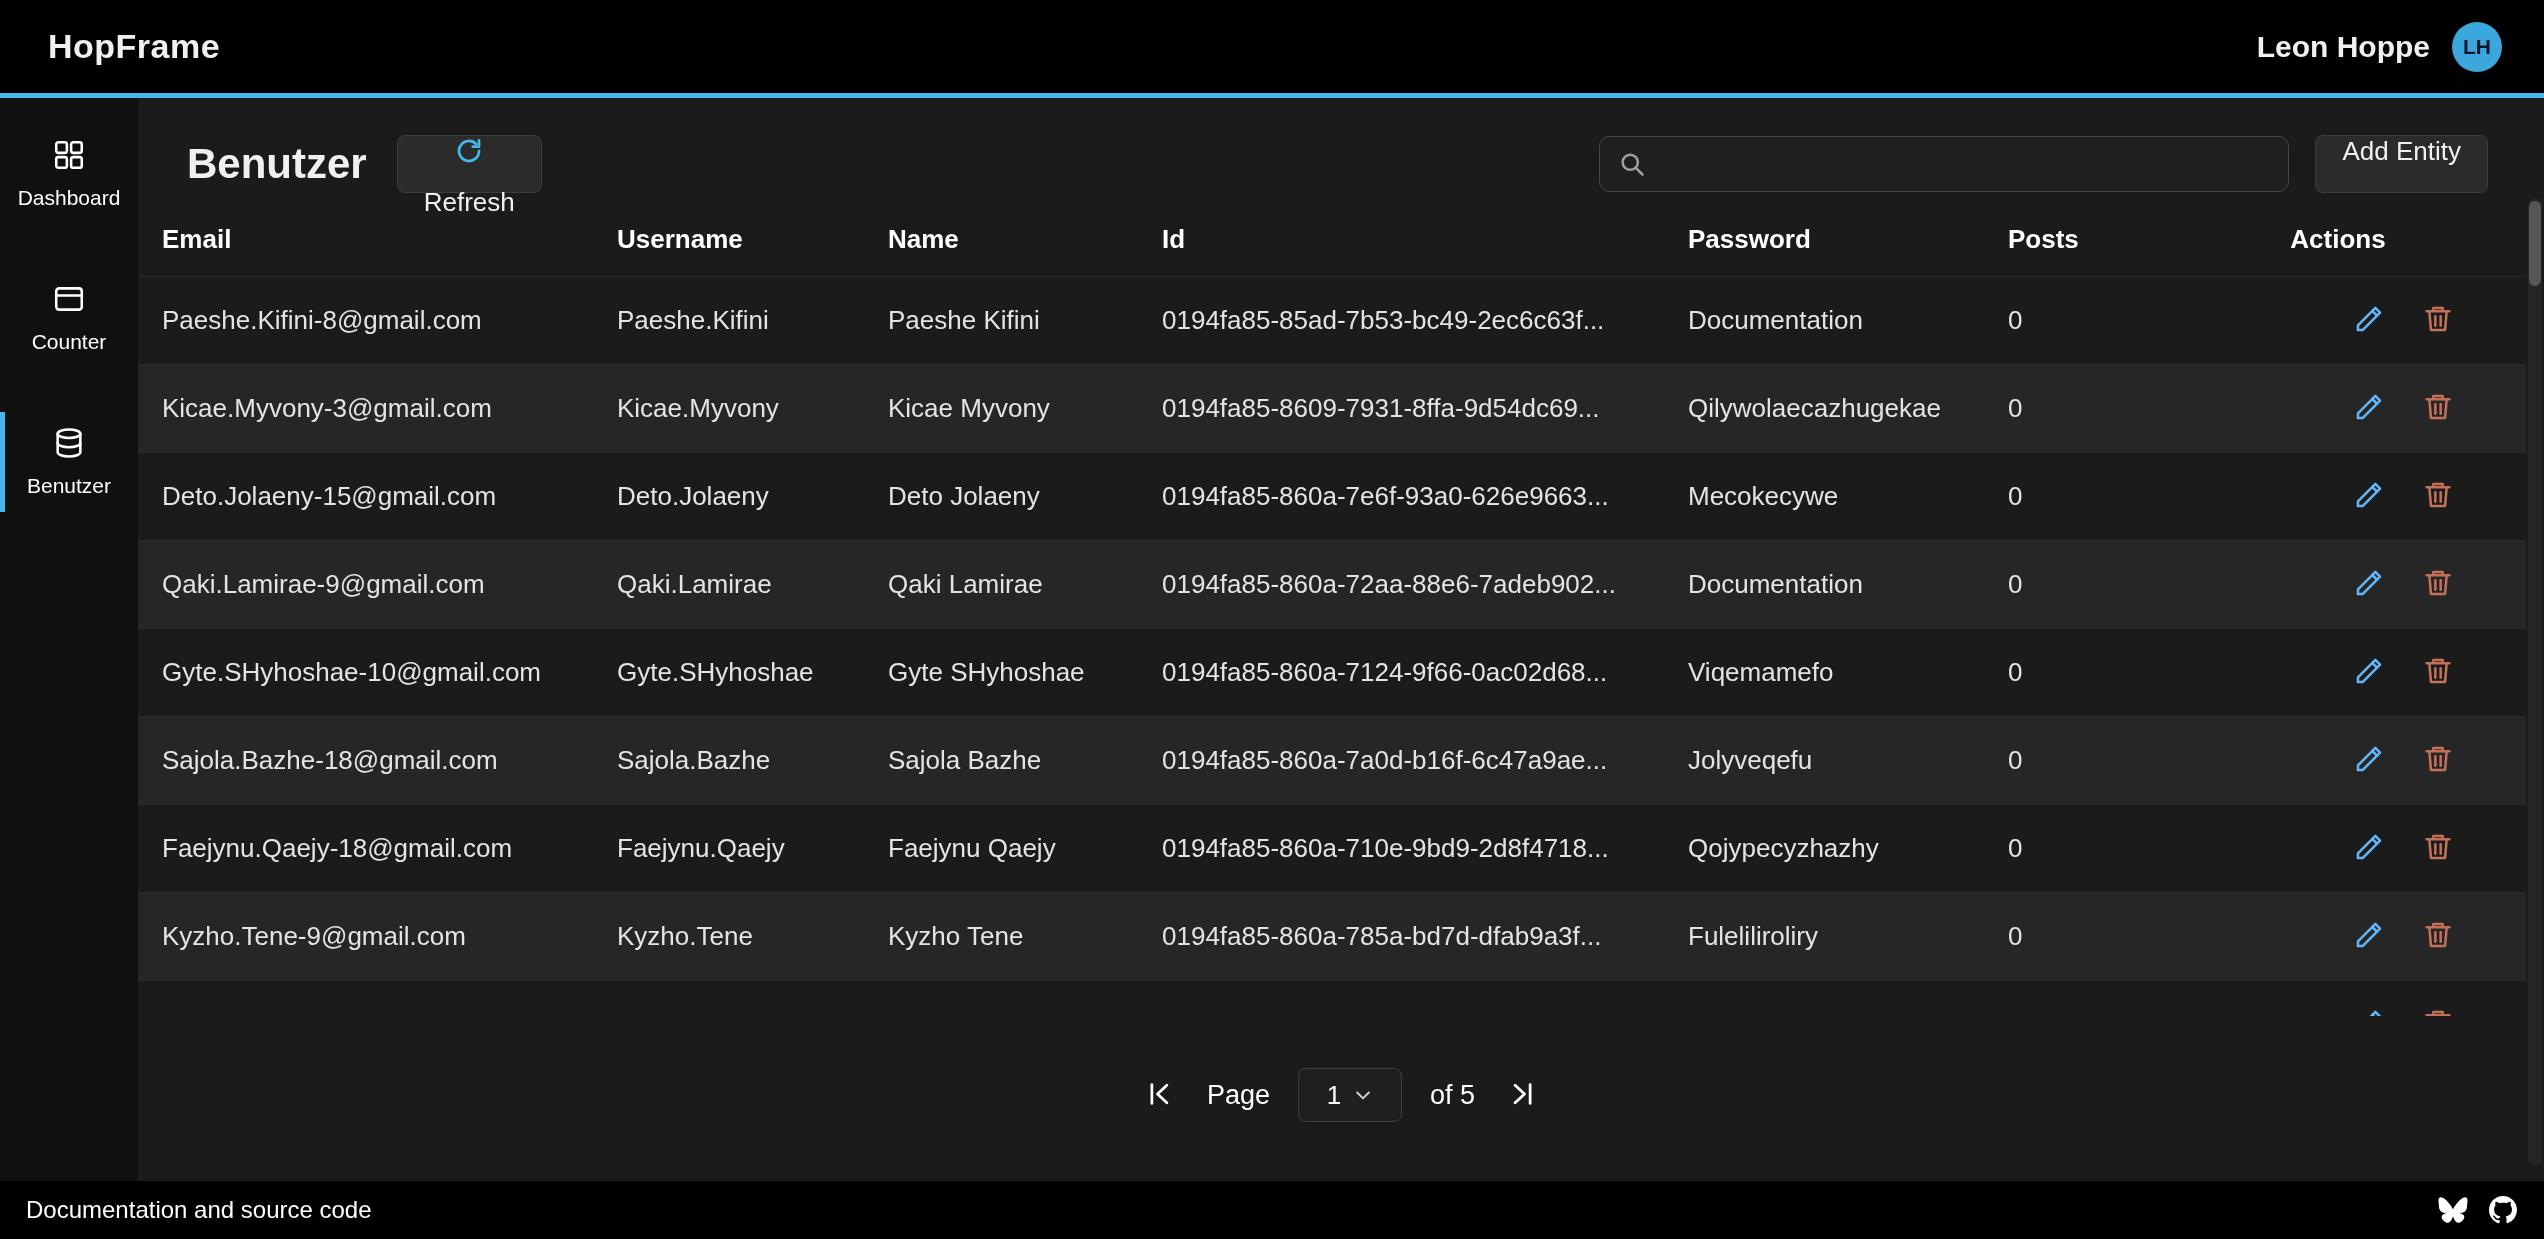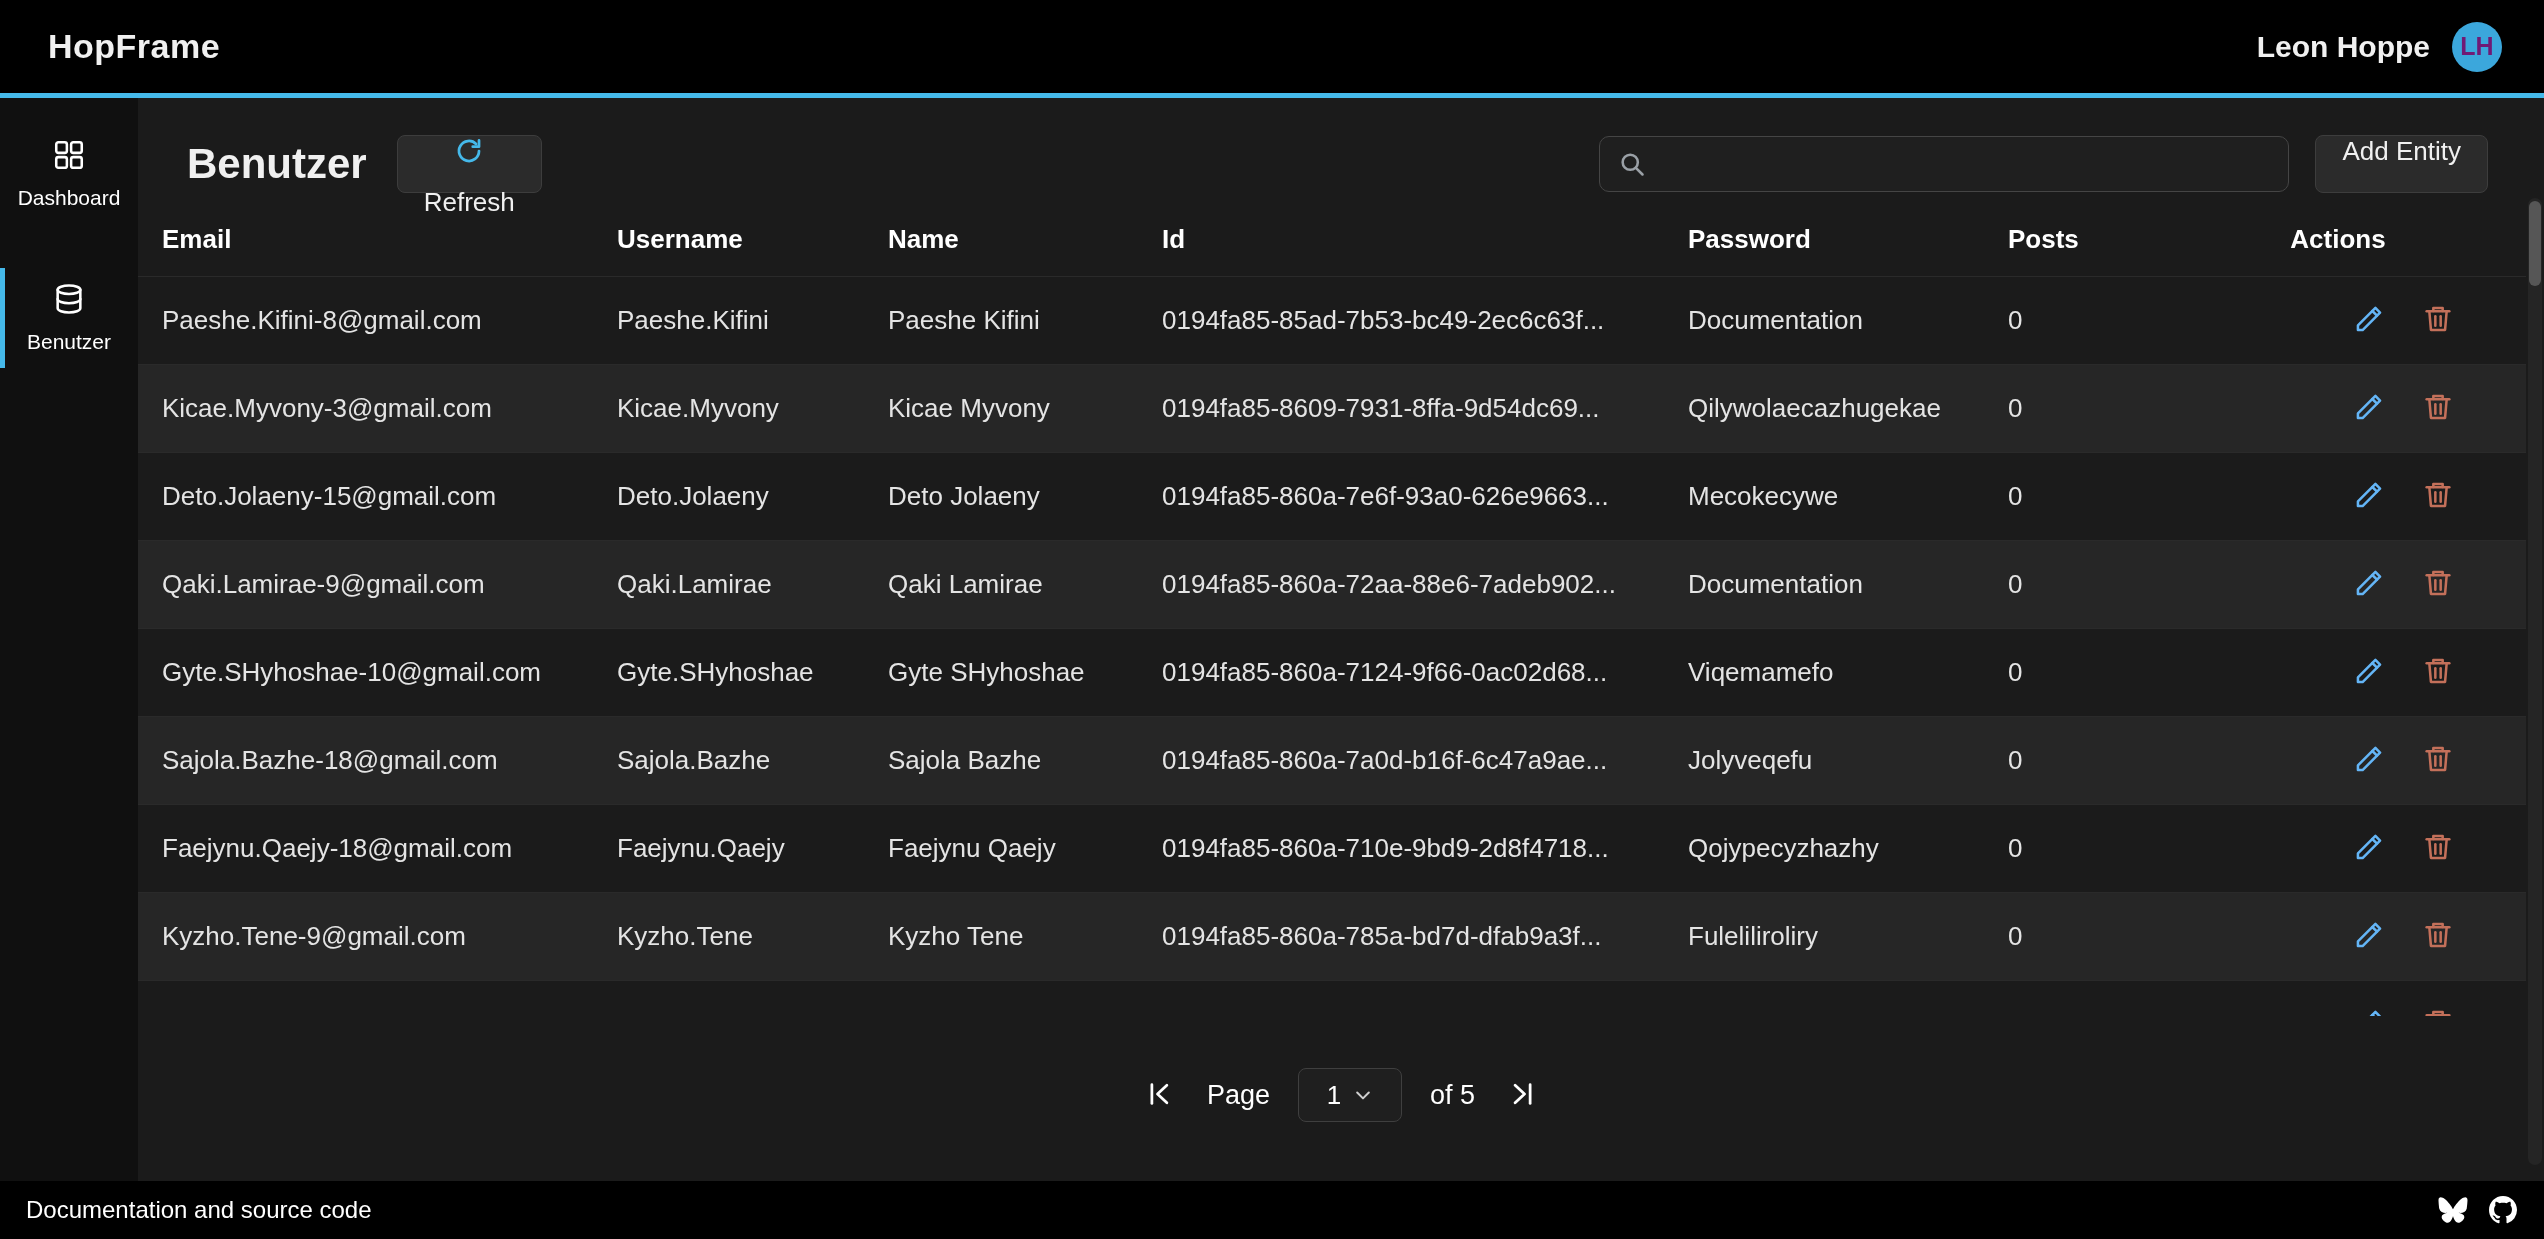--- a/index.html
+++ b/index.html
@@ -18,21 +18,21 @@
   .topbar{
     height:93px;background:#000;display:flex;align-items:center;
     padding:0 42px 0 48px;
   }
   .brand{font-size:34px;font-weight:700;letter-spacing:.5px;}
   .topbar-right{margin-left:auto;display:flex;align-items:center;gap:22px;}
   .user-name{font-size:30px;font-weight:700;}
   .avatar{
     width:50px;height:50px;border-radius:50%;background:var(--avatar-bg);
     display:flex;align-items:center;justify-content:center;
-    font-size:25px;font-weight:700;color:#701a75;cursor:pointer;
+    font-size:21px;font-weight:700;color:#0f172a;cursor:pointer;
   }
   .accent-line{height:5px;background:var(--accent);}
   
   .shell{display:flex;height:1083px;}
   .sidebar{
     width:138px;background:#101010;padding-top:26px;
     display:flex;flex-direction:column;gap:44px;flex-shrink:0;
   }
   .side-item{
     display:flex;flex-direction:column;align-items:center;gap:10px;
@@ -138,20 +138,29 @@
     <div class="side-item">
       <span class="side-icon">
         <svg viewBox="0 0 24 24">
             <rect x="3" y="3" width="7.5" height="7.5" rx="1.5"></rect>
             <rect x="13.5" y="3" width="7.5" height="7.5" rx="1.5"></rect>
             <rect x="3" y="13.5" width="7.5" height="7.5" rx="1.5"></rect>
             <rect x="13.5" y="13.5" width="7.5" height="7.5" rx="1.5"></rect>
           </svg>
       </span>
       <span class="side-label">Dashboard</span>
+    </div>
+    <div class="side-item">
+      <span class="side-icon">
+        <svg viewBox="0 0 24 24">
+            <rect x="3" y="4.5" width="18" height="15" rx="2"></rect>
+            <line x1="3" y1="9.5" x2="21" y2="9.5"></line>
+          </svg>
+      </span>
+      <span class="side-label">Counter</span>
     </div>
     <div class="side-item active">
       <span class="side-icon">
         <svg viewBox="0 0 24 24">
             <ellipse cx="12" cy="5.5" rx="8" ry="3"></ellipse>
             <path d="M4 5.5v13c0 1.66 3.58 3 8 3s8-1.34 8-3v-13"></path>
             <path d="M4 12c0 1.66 3.58 3 8 3s8-1.34 8-3"></path>
           </svg>
       </span>
       <span class="side-label">Benutzer</span>

